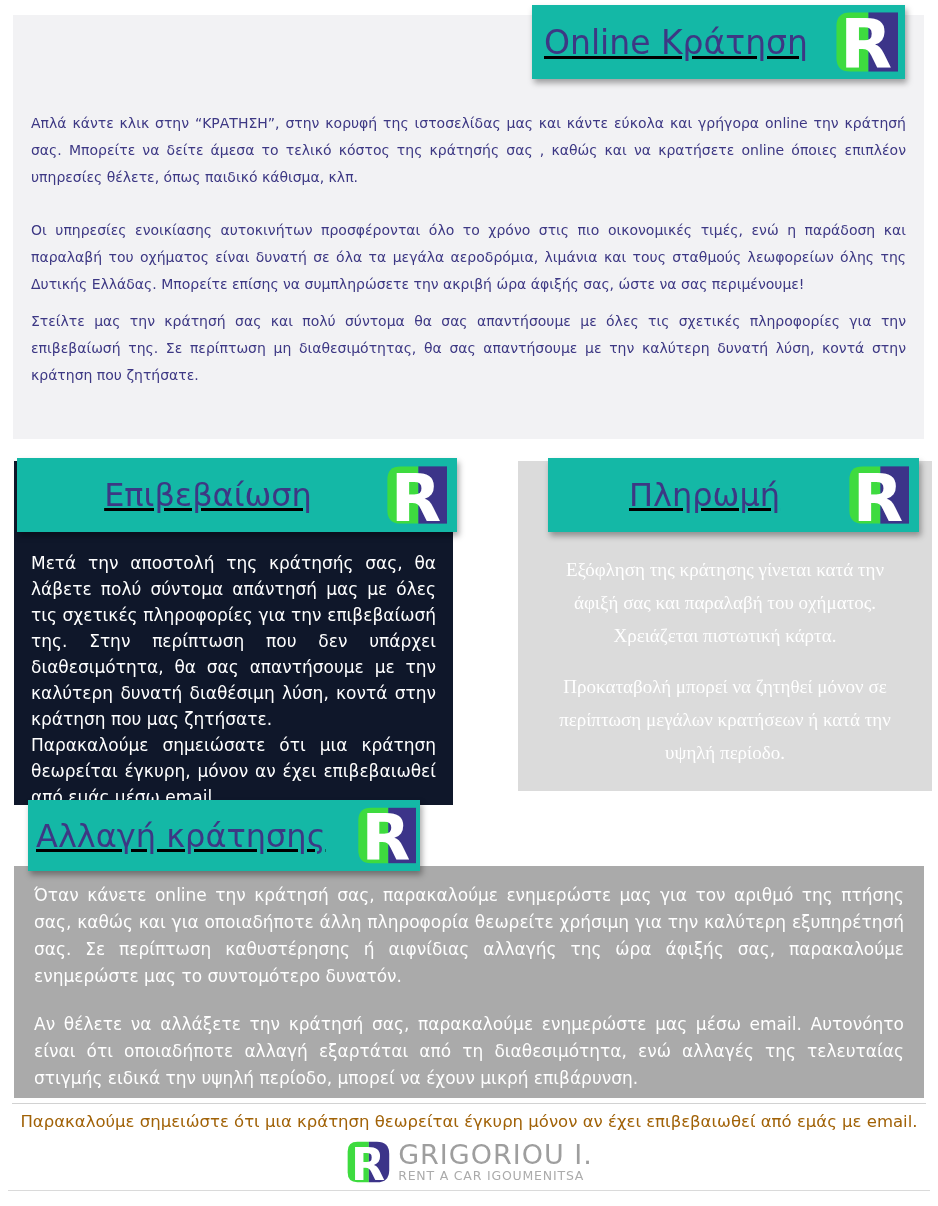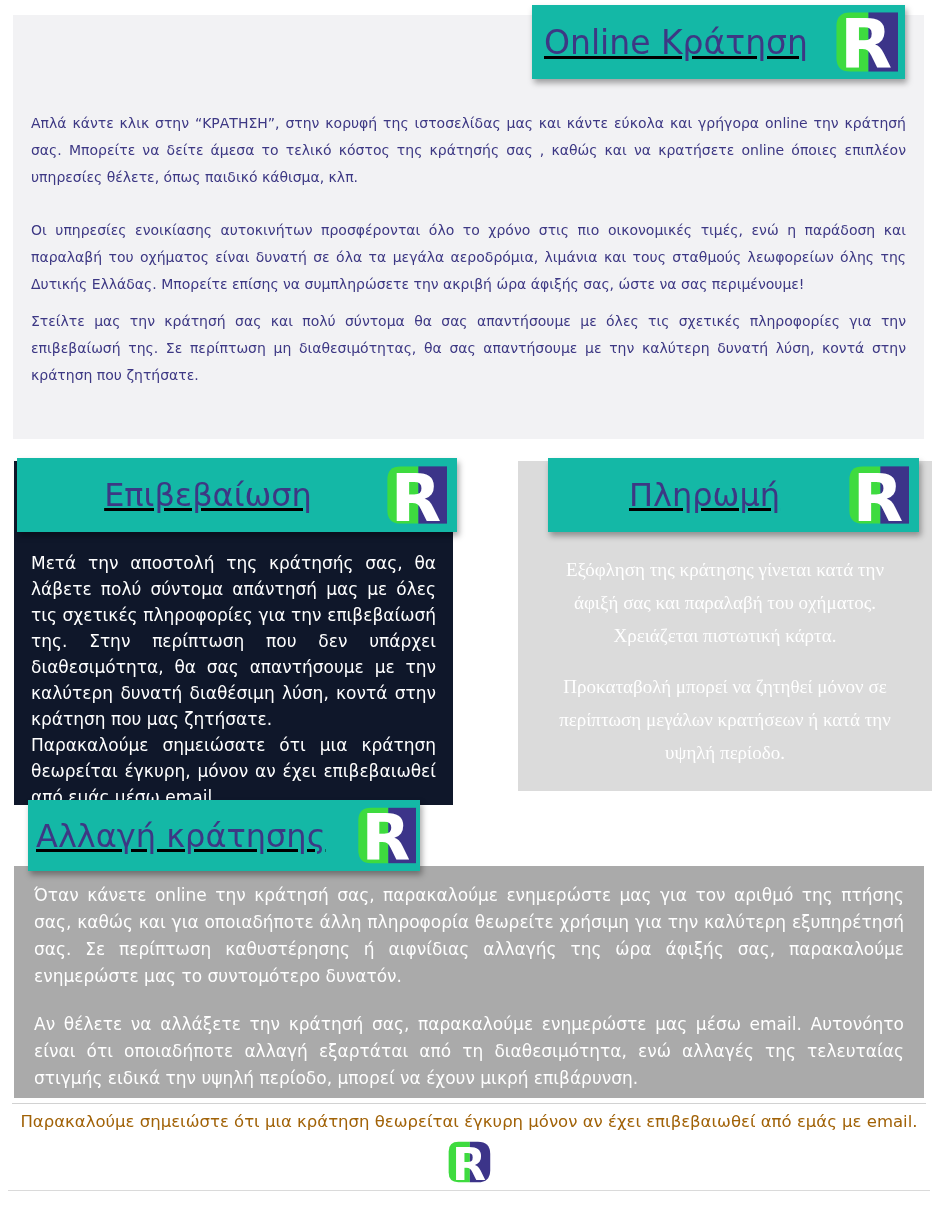--- a/index.html
+++ b/index.html
@@ -134,17 +134,21 @@
 
   <div class="rule rule-note"></div>
   <div class="booking-note">Παρακαλούμε σημειώστε ότι μια κράτηση θεωρείται έγκυρη μόνον αν έχει επιβεβαιωθεί από εμάς με email.</div>
 
   <div class="footer-brand">
     <svg viewBox="0 0 104 96" width="46" height="44" aria-hidden="true">
       <path d="M28 2 H54 V94 H28 Q6 94 6 72 V24 Q6 2 28 2 Z" fill="#3edb3f"></path>
       <path d="M54 2 H72 Q100 2 100 30 V66 Q100 94 72 94 H54 Z" fill="#3c3489"></path>
       <text x="52" y="88" text-anchor="middle" font-size="100" font-weight="bold" fill="#ffffff">R</text>
     </svg>
+    <div class="footer-text">
+      <span class="footer-name">GRIGORIOU I.</span>
+      <span class="footer-tagline">RENT A CAR IGOUMENITSA</span>
+    </div>
   </div>
 
   <div class="rule rule-bottom"></div>
 
 </div>
 
 </body></html>

